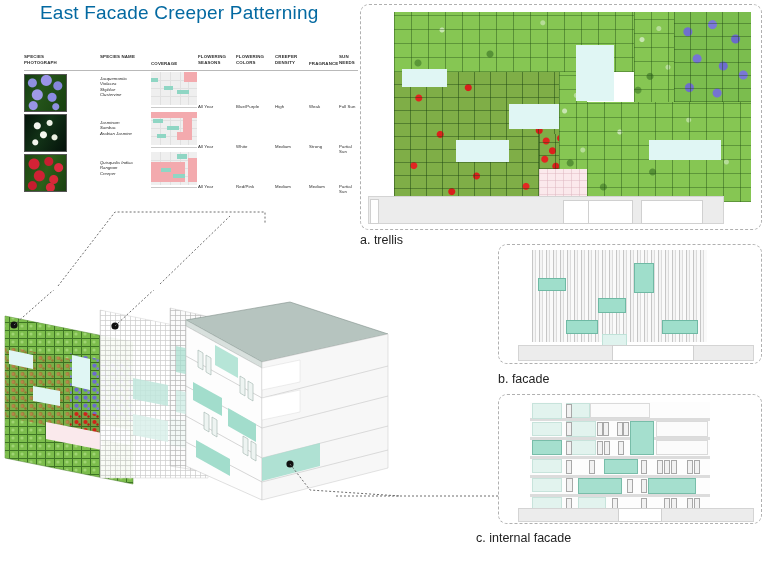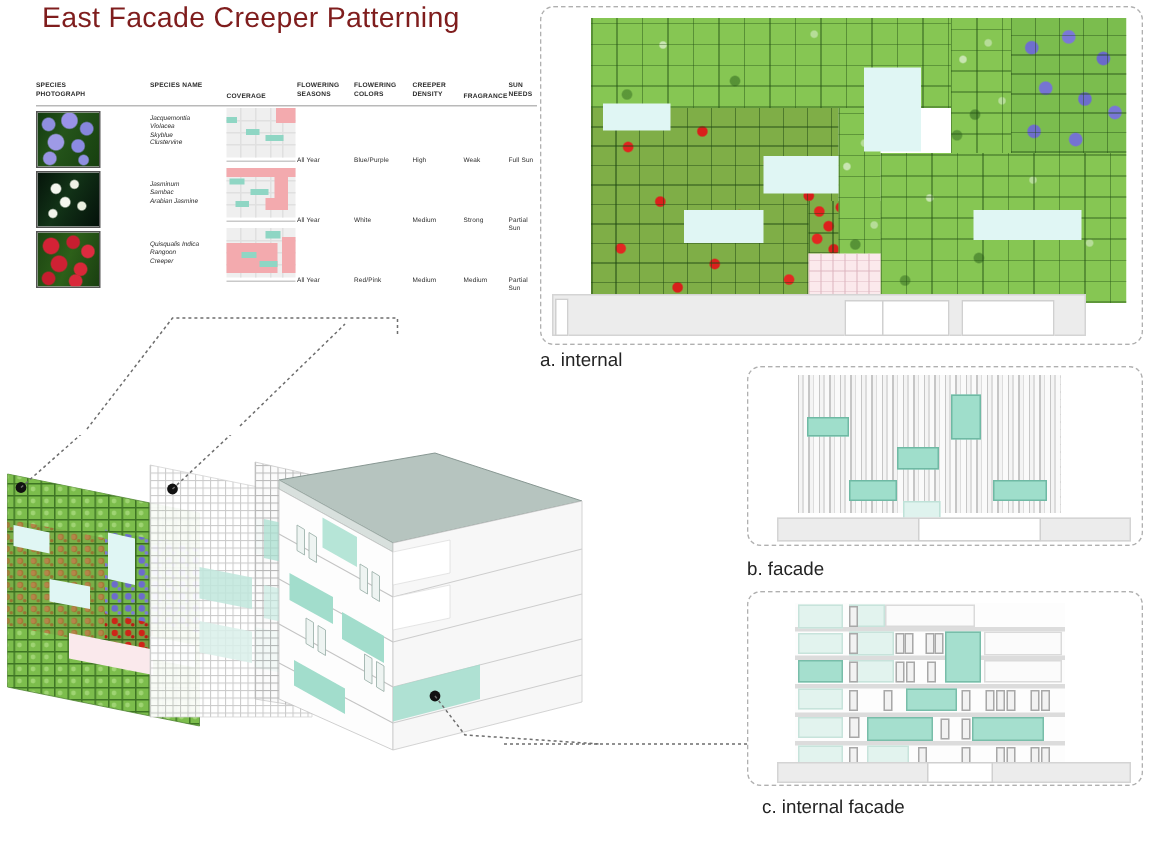--- a/index.html
+++ b/index.html
@@ -1,21 +1,21 @@
 <!DOCTYPE html>
 <html><head>
 <meta charset="utf-8">
 <style>
   html,body{margin:0;padding:0;background:#ffffff;}
   body{width:780px;height:562px;position:relative;overflow:hidden;
        font-family:"Liberation Sans","DejaVu Sans",sans-serif;color:#1a1a1a;}
   .abs{position:absolute;}
 
   
-  #title{left:28px;top:2px;font-size:19px;letter-spacing:.2px;color:#7f1d1d;}
+  #title{left:40px;top:2px;font-size:19px;letter-spacing:.2px;color:#0369a1;}
 
   
   #spec-table{left:24px;top:46px;width:334px;height:140px;}
   .th{position:absolute;font-size:4.4px;line-height:5.6px;color:#2b2b2b;
       font-weight:700;letter-spacing:.15px;text-transform:uppercase;}
   .hrule{position:absolute;left:0;top:24px;width:334px;height:1px;background:#b9b9b9;}
   .td{position:absolute;font-size:4.3px;color:#2a2a2a;letter-spacing:.1px;}
   .sname{position:absolute;font-size:4.3px;line-height:5.4px;color:#2a2a2a;font-style:italic;}
   .photo{position:absolute;width:41px;height:36px;border:.5px solid #555;overflow:hidden;}
   .ph-inner{width:100%;height:100%;}
@@ -248,21 +248,21 @@
   <div class="win" style="left:62px;top:128px;width:53px;height:22px;"></div>
   <div class="win" style="left:255px;top:128px;width:72px;height:20px;"></div>
 </div>
 
 <div class="plinth" style="left:368px;top:196px;width:354px;height:26px;"></div>
 <div class="plinth-w" style="left:563px;top:200px;width:24px;height:22px;"></div>
 <div class="plinth-w" style="left:588px;top:200px;width:43px;height:22px;"></div>
 <div class="plinth-w" style="left:641px;top:200px;width:60px;height:22px;"></div>
 <div class="plinth-w" style="left:370px;top:199px;width:7px;height:23px;"></div>
 
-<div class="cap" style="left:360px;top:233px;">a. internal</div>
+<div class="cap" style="left:360px;top:233px;">a. trellis</div>
 
 <div class="frame" style="left:498px;top:244px;width:262px;height:118px;"></div>
 
 <div class="trellis" style="left:532px;top:250px;width:175px;height:92px;"></div>
 <div class="tpanel" style="left:538px;top:278px;width:26px;height:11px;"></div>
 <div class="tpanel" style="left:634px;top:263px;width:18px;height:28px;"></div>
 <div class="tpanel" style="left:598px;top:298px;width:26px;height:13px;"></div>
 <div class="tpanel" style="left:566px;top:320px;width:30px;height:12px;"></div>
 <div class="tpanel" style="left:662px;top:320px;width:34px;height:12px;"></div>
 <div class="tpanel pale" style="left:602px;top:334px;width:23px;height:11px;"></div>
@@ -324,21 +324,21 @@
 <div class="mull" style="left:566px;top:478px;width:5px;height:12px;"></div>
 <div class="mull" style="left:612px;top:498px;width:4px;height:11px;"></div>
 <div class="mull" style="left:641px;top:498px;width:4px;height:11px;"></div>
 <div class="mull" style="left:664px;top:498px;width:4px;height:11px;"></div>
 <div class="mull" style="left:671px;top:498px;width:4px;height:11px;"></div>
 <div class="mull" style="left:687px;top:498px;width:4px;height:11px;"></div>
 <div class="mull" style="left:694px;top:498px;width:4px;height:11px;"></div>
 <div class="plinth" style="left:518px;top:508px;width:234px;height:12px;"></div>
 <div class="plinth-w" style="left:618px;top:508px;width:42px;height:12px;background:#fff;"></div>
 
-<div class="cap" style="left:508px;top:531px;">c. internal facade</div>
+<div class="cap" style="left:476px;top:531px;">c. internal facade</div>
 
 <svg id="axo-svg" class="abs" style="left:0;top:290px;" width="400" height="265">
   <defs>
     <pattern id="pgreen" width="9" height="8" patternUnits="userSpaceOnUse">
       <rect width="9" height="8" fill="#7cbd4c"></rect>
       <rect width="9" height="1" fill="#3e7524"></rect>
       <rect width="1" height="8" fill="#3e7524"></rect>
       <circle cx="4" cy="4" r="1.6" fill="#a7d97d" opacity=".8"></circle>
     </pattern>
     <pattern id="pred" width="9" height="8" patternUnits="userSpaceOnUse">

